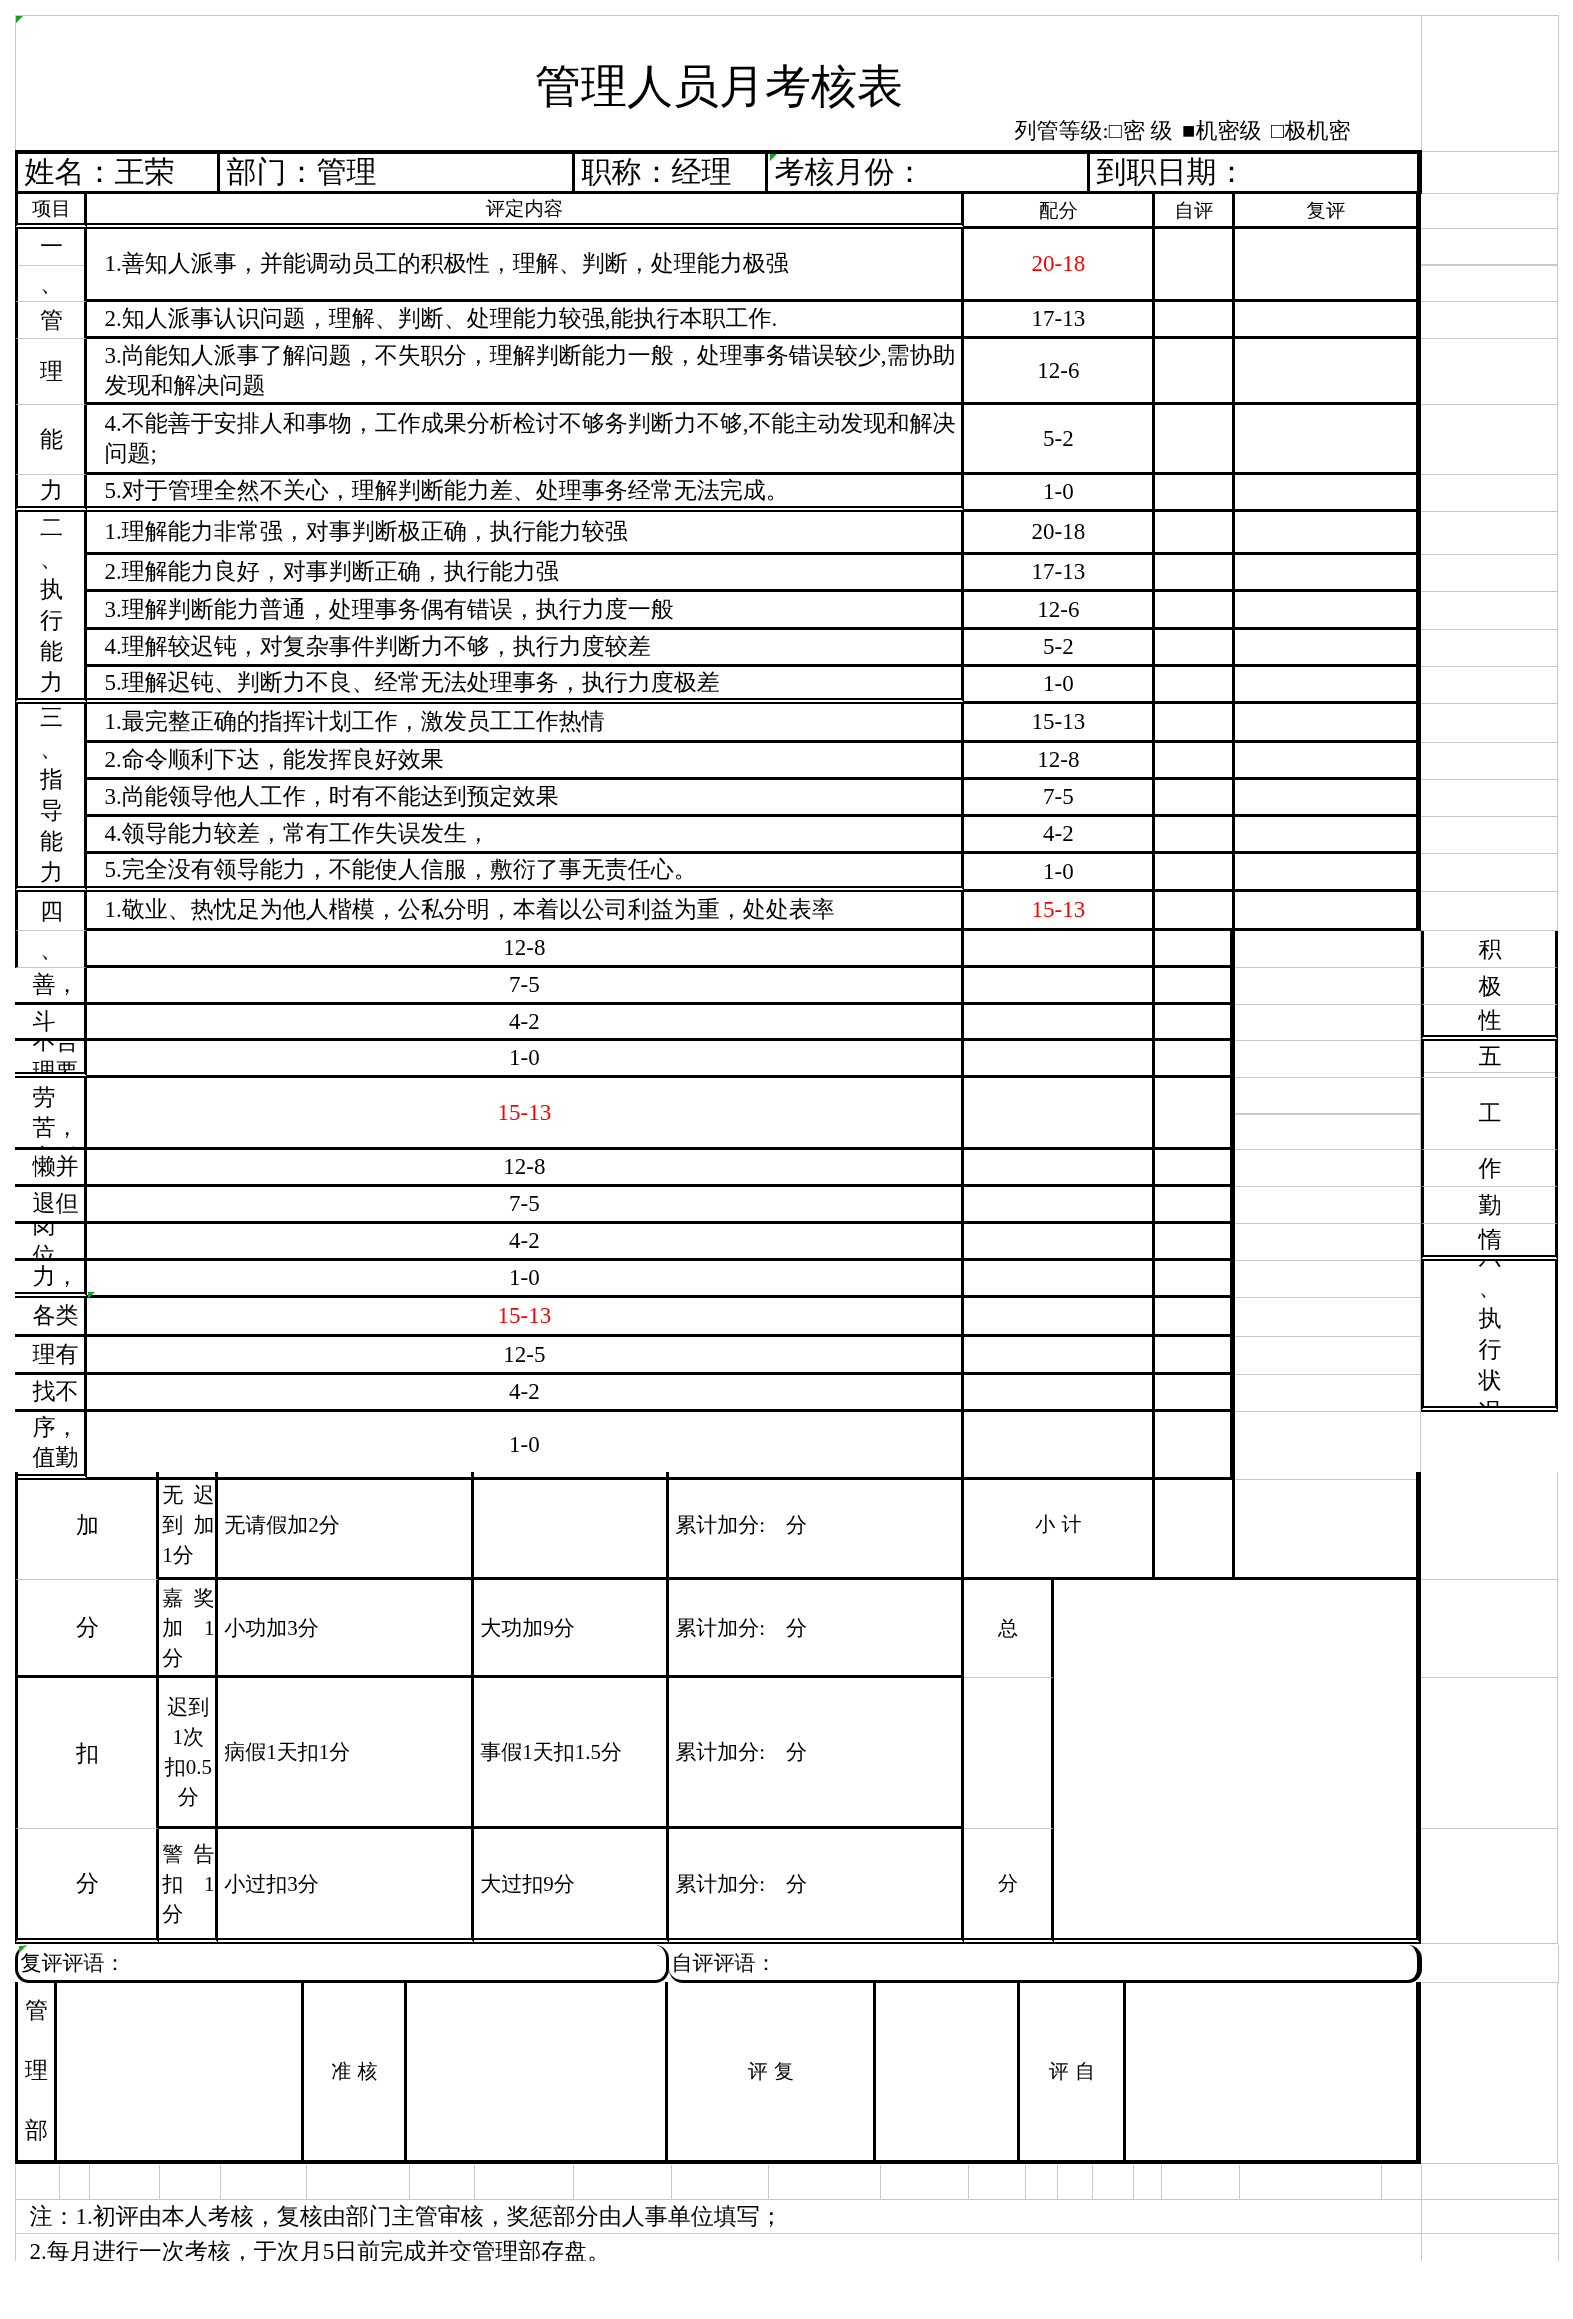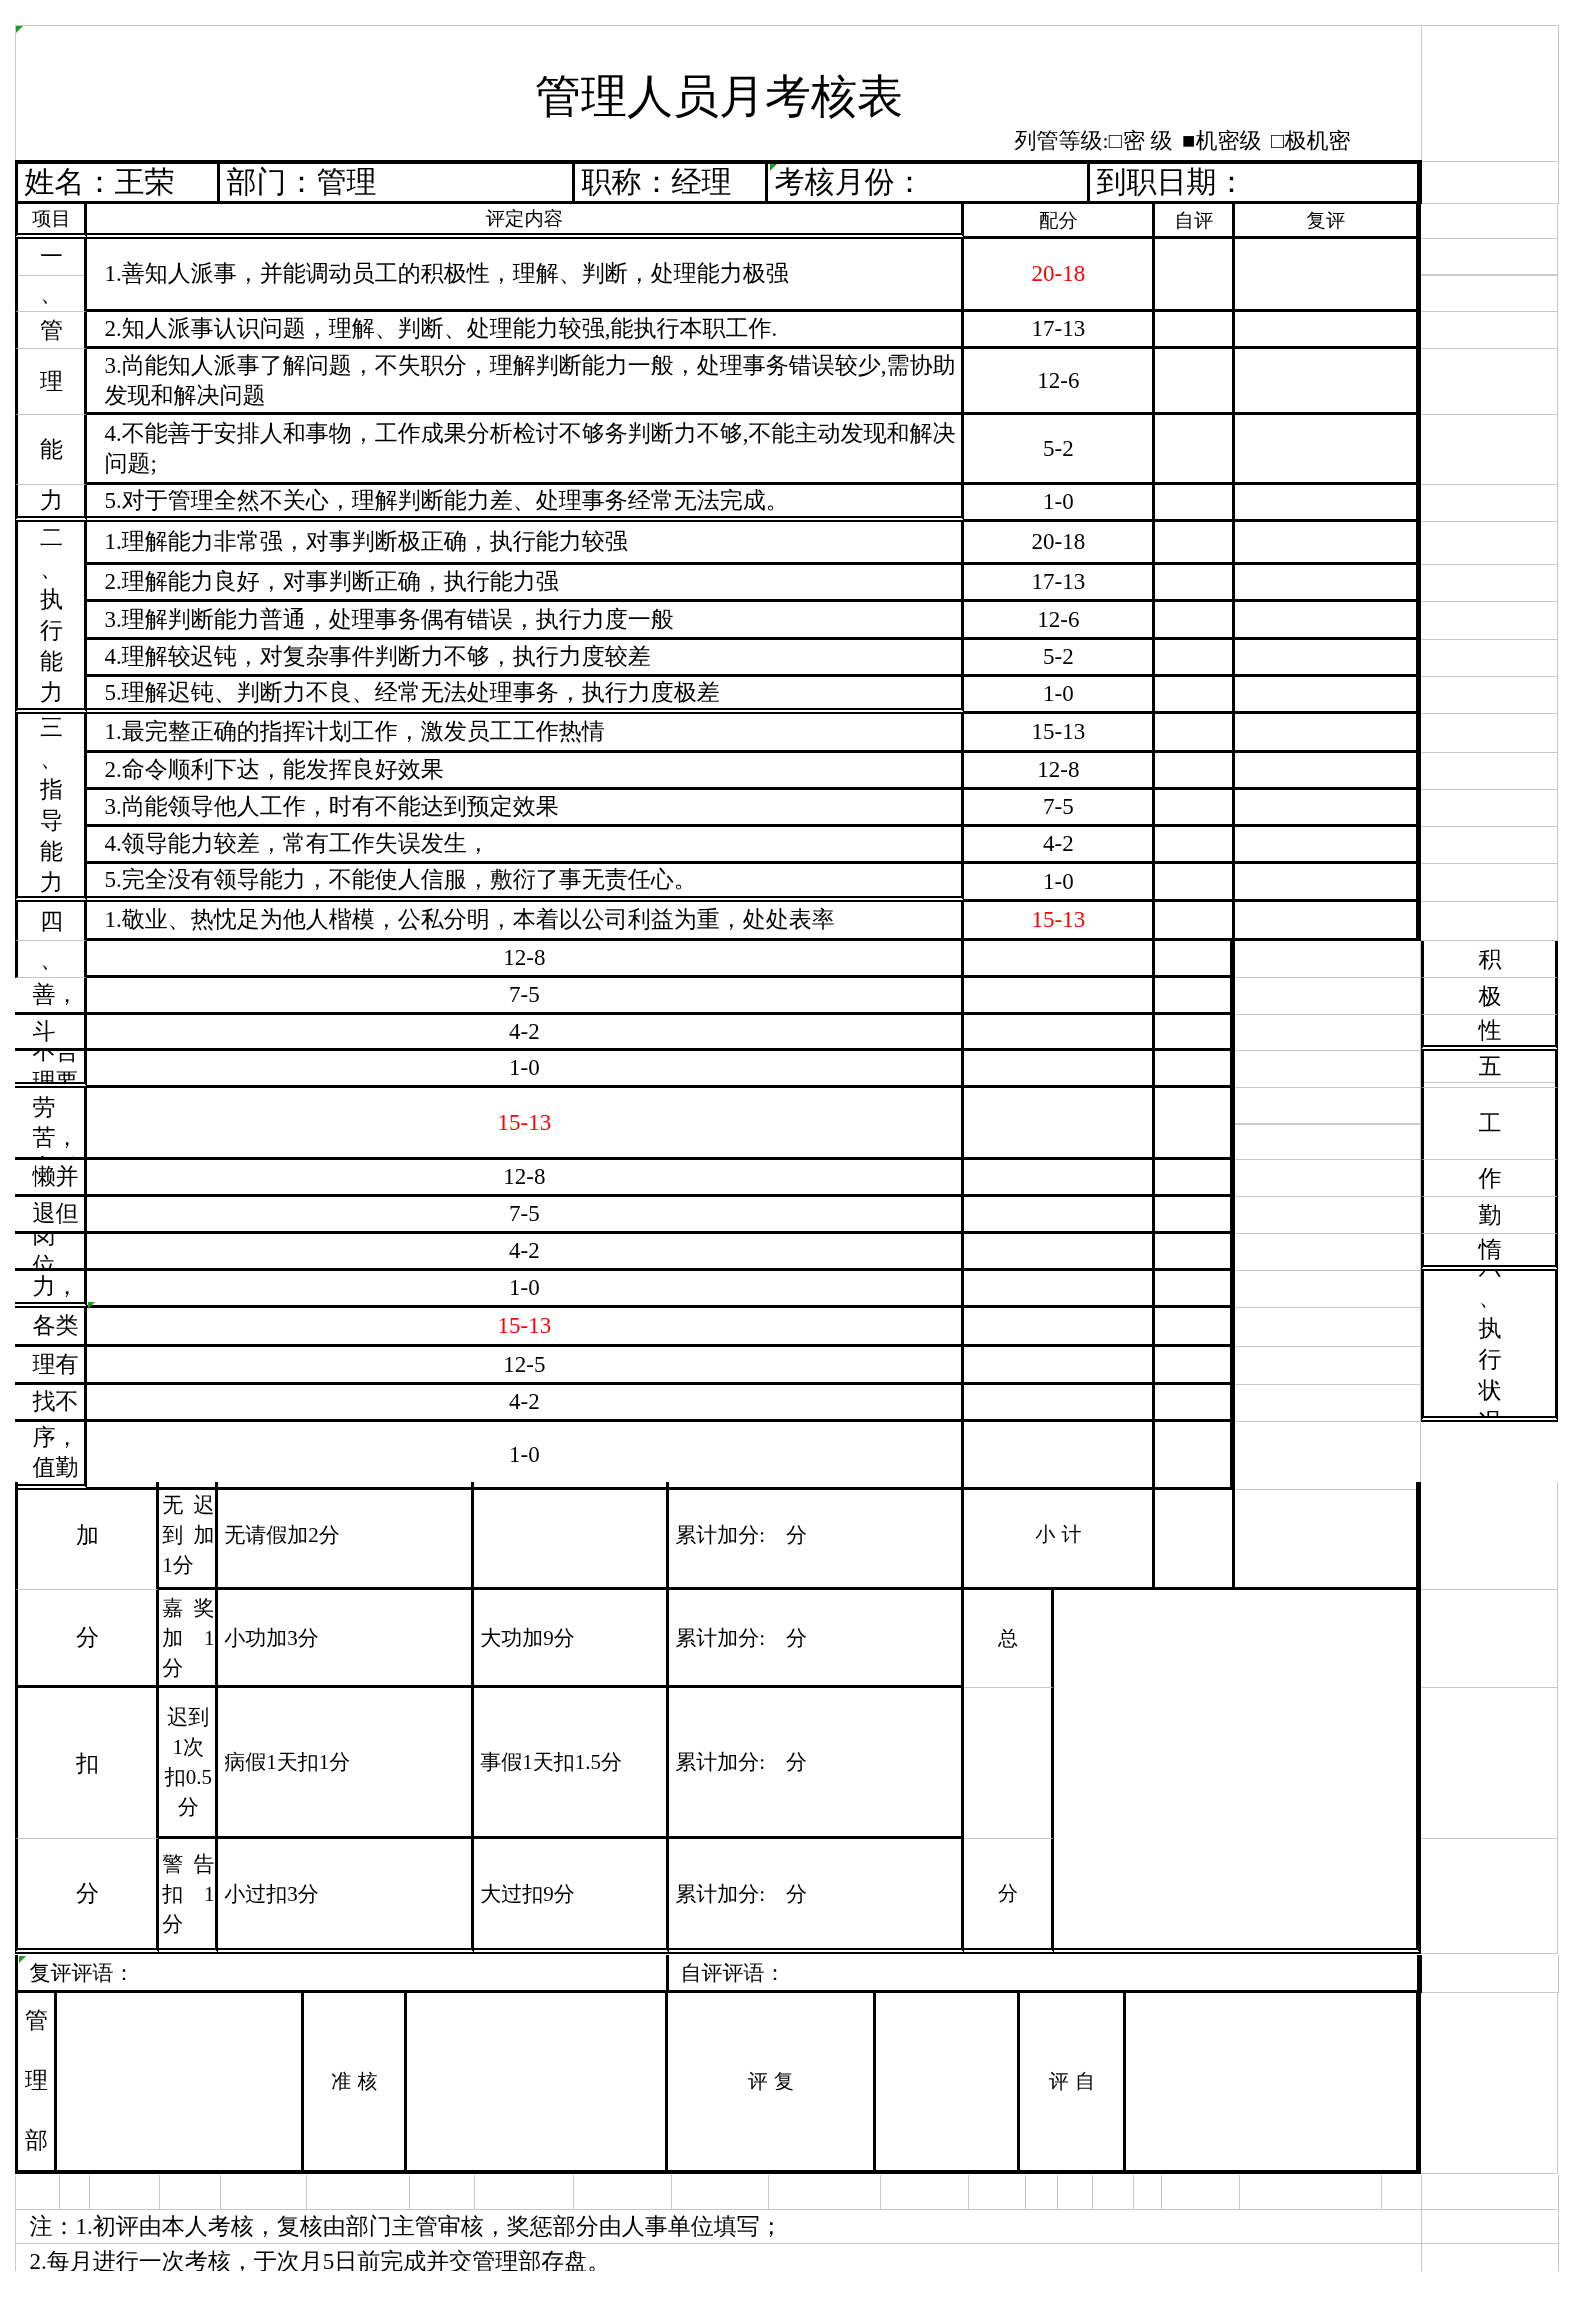--- a/index.html
+++ b/index.html
@@ -1,18 +1,18 @@
 <!DOCTYPE html>
 <html><head>
 <meta charset="utf-8">
 <style>
   * { box-sizing: border-box; }
   body { margin: 0; background: #fff; }
   .page { position: relative; width: 1574px; height: 2261px; overflow: hidden; background: #fff;
-          font-family: "Liberation Serif", "DejaVu Serif", serif; color: #000; margin-top: 10px; }
+          font-family: "Liberation Serif", "DejaVu Serif", serif; color: #000; }
   .frame-title { position: absolute; left: 15.4px; top: 14.5px; width: 1407px; height: 137px;
           border-top: 1.9px solid #c8c8c8; border-left: 1.9px solid #c8c8c8; border-right: 1.9px solid #c8c8c8; }
   .frame-gutter { position: absolute; left: 1422px; top: 14.5px; width: 137px; height: 137px;
           border-top: 1.9px solid #c8c8c8; border-right: 1.9px solid #c8c8c8; border-bottom: 1.9px solid #c8c8c8; }
   .title { position: absolute; left: 15.4px; top: 64px; width: 1407px; text-align: center;
            font-size: 46px; line-height: 46px; white-space: nowrap; }
   .cls { position: absolute; left: 15.4px; top: 118px; width: 1335px; text-align: right;
          font-size: 22px; line-height: 25px; white-space: pre; }
   .cls .opt { margin-left: 9.7px; }
   .cls .box { margin-right: 1px; }
@@ -44,21 +44,21 @@
   .half.top { border-bottom: 1.9px solid #c8c8c8; }
   .vl { display: block; width: 25px; margin: 0 auto; word-break: break-all; line-break: anywhere;
         line-height: 31px; text-align: center; font-size: 23px; }
   .sigv { line-height: 60px; width: 25px; }
 
   .bn  { font-size: 21px; padding-left: 5.8px; white-space: pre; }
   .nar { display: block; width: 100%; font-size: 21px; line-height: 30px; padding: 0 1px 0 2.9px;
          text-align: justify; }
   .nar.cen { text-align: center; }
   .sans { font-family: "DejaVu Sans", "Liberation Sans", sans-serif; font-size: 20px; white-space: pre; }
-  .cm  { font-size: 21px; padding-left: 11px; }
+  .cm  { font-size: 21px; padding-left: 2px; border-radius: 14px; }
   .nt  { font-size: 23px; padding-left: 13px; white-space: nowrap; }
 
   .mk { position: absolute; width: 0; height: 0; border-top: 7.7px solid #1e9e1e; border-right: 7.7px solid transparent; }
 </style>
 </head>
 <body>
 
 <div class="page">
 
   <div class="frame-title"></div>

